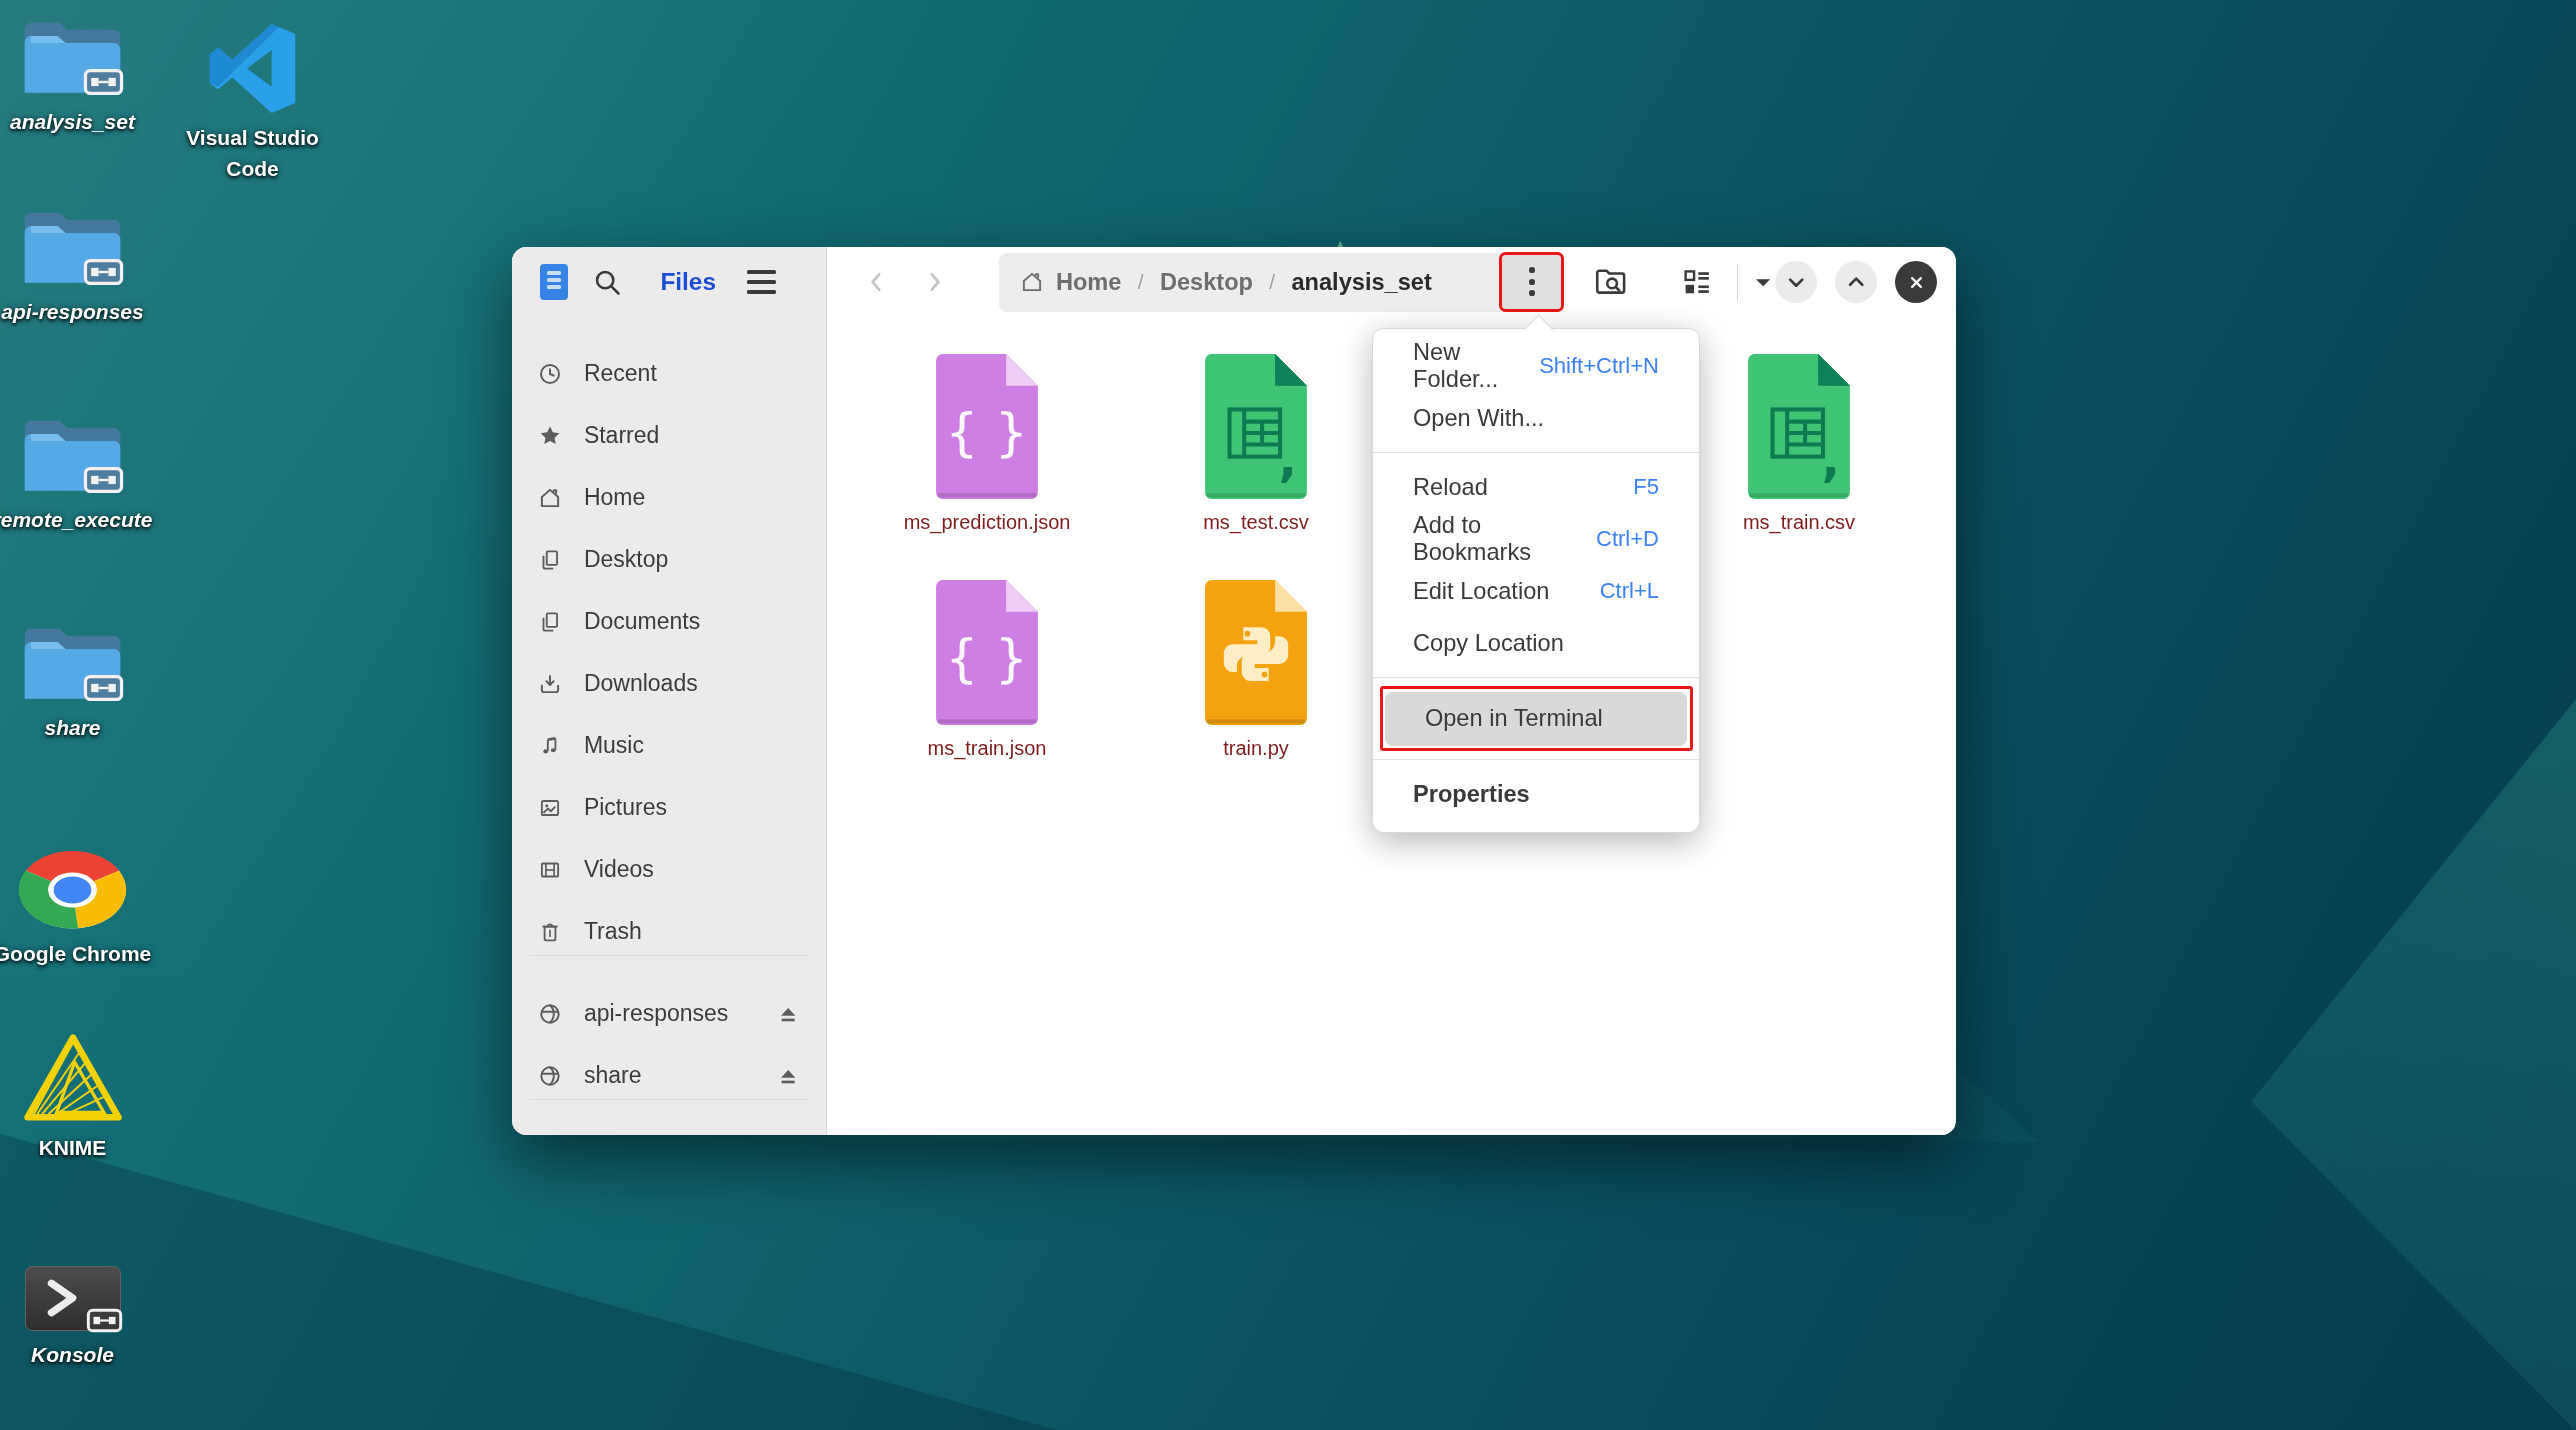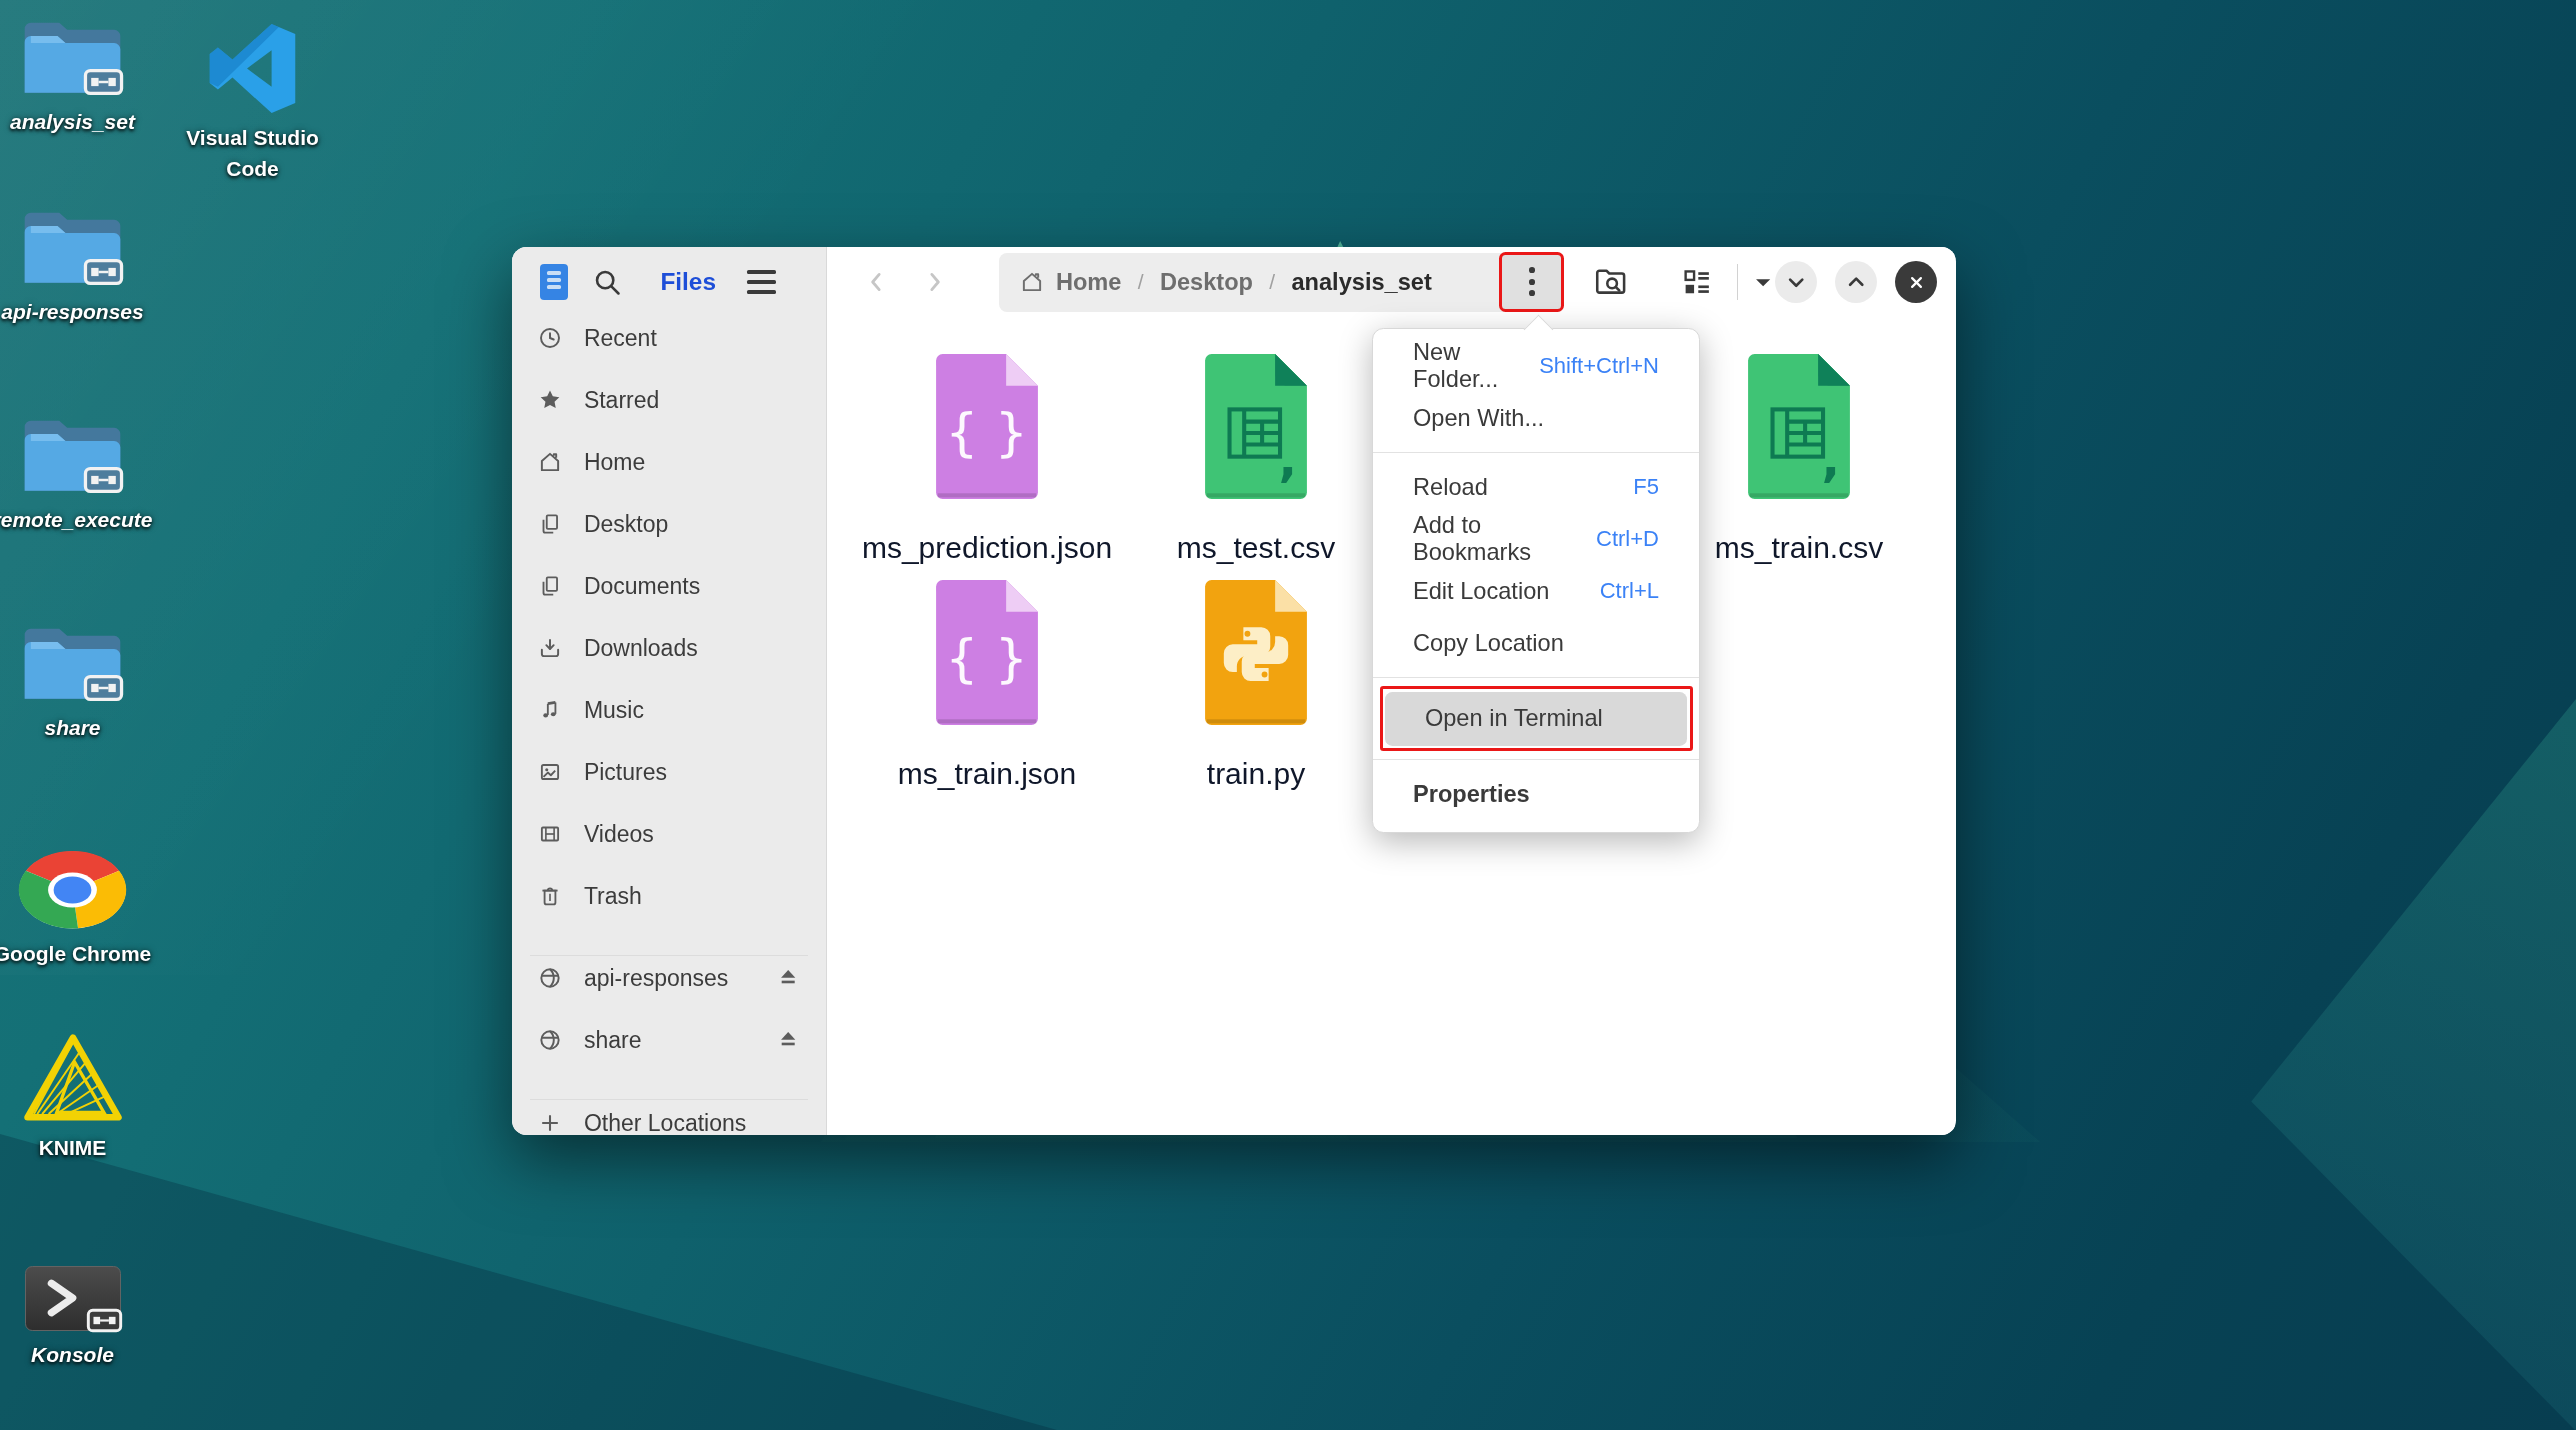--- a/index.html
+++ b/index.html
@@ -62,27 +62,27 @@
     border:3.3px solid #ea1717; border-radius:6.5px; display:flex; align-items:center; justify-content:center; cursor:pointer; }
   .kdots { display:flex; flex-direction:column; gap:5.7px; }
   .kdots i { width:5.7px; height:5.7px; border-radius:50%; background:#3a3a3a; }
 
   .circle-btn { width:42px; height:42px; border-radius:50%; background:#ebebeb; display:flex;
     align-items:center; justify-content:center; flex:none; cursor:pointer; }
   .circle-btn.dark { background:#3a3a3a; }
   .vdivider { width:0.8px; height:36px; background:#d2d2d2; margin-left:23px; flex:none; }
 
   .side-item { height:62px; margin:0 8.1px; padding:0 18px 0 16.3px; border-radius:8.1px; display:flex;
-    align-items:flex-start; gap:19.5px; font-size:23px; color:#3c3c3c; cursor:pointer; }
+    align-items:flex-end; gap:19.5px; font-size:23px; color:#3c3c3c; cursor:pointer; }
   .side-item .sicon { width:28px; display:flex; justify-content:center; flex:none; }
   .side-sep { height:0.8px; background:#dcdcdc; margin:9.8px 18px; }
   .eject { margin-left:auto; }
 
   .tile { position:absolute; width:228px; display:flex; flex-direction:column; align-items:center; cursor:pointer; }
-  .tile .fname { margin-top:32px; font-size:30px; color:#0f172a; }
+  .tile .fname { margin-top:12px; font-size:20px; color:#7f1d1d; }
 
   
   .popover { position:absolute; left:860px; top:81px; width:328px; background:#fff;
     border:0.8px solid #d8d8d8; border-radius:11.4px; box-shadow:0 8.1px 33px rgba(0,0,0,.28);
     padding:11.4px 0 9.8px; z-index:50; }
   .pop-arrow { position:absolute; left:156px; top:-10.6px; width:21px; height:21px; background:#fff;
     border-left:0.8px solid #d8d8d8; border-top:0.8px solid #d8d8d8; transform:rotate(45deg); z-index:51; }
   .menu-item { height:52px; padding:0 40px; display:flex; align-items:center; font-size:23.6px; color:#3a3a3a; cursor:pointer; }
   .menu-item .sc { margin-left:auto; color:#3b82f6; font-size:22px; }
   .menu-sep { height:0.8px; background:#e2e2e2; margin:8.1px 0; }

